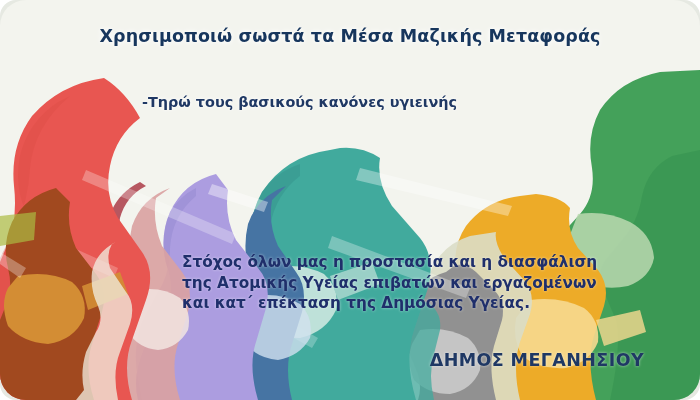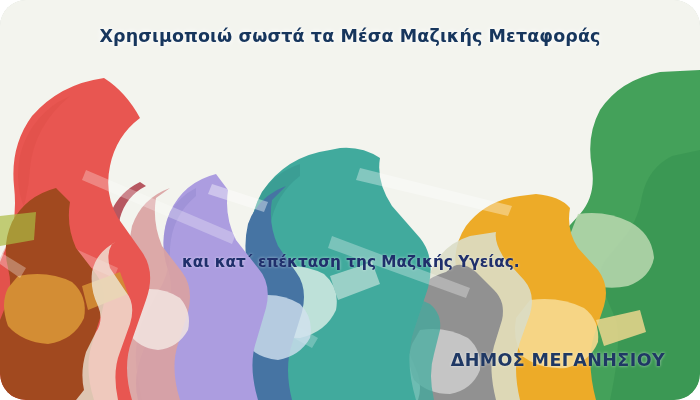--- a/index.html
+++ b/index.html
@@ -2,21 +2,21 @@
 <html><head>
 <meta charset="utf-8">
 <style>
   html,body{margin:0;padding:0;background:#ffffff;}
   body{width:700px;height:400px;overflow:hidden;
        font-family:"DejaVu Sans","Liberation Sans",sans-serif;}
 
   #poster{
     position:relative;width:700px;height:400px;
     background:#e6e9e2;
-    border-radius:26px;
+    border-radius:16px;
     overflow:hidden;
   }
 
   
   #art{position:absolute;inset:0;width:700px;height:400px;}
 
   
   #text-layer{position:absolute;inset:0;}
 
   .title{
@@ -35,21 +35,21 @@
 
   .para{
     position:absolute;left:182px;top:252px;width:500px;
     font-size:15.3px;font-weight:bold;color:#1f2f6b;
     line-height:20.5px;white-space:nowrap;
     text-shadow:0 0 3px rgba(255,255,255,.55);
   }
 
   .footer{
     position:absolute;left:0;right:0;top:350px;
-    padding-right:35px;text-align:right;
+    padding-right:56px;text-align:right;
     font-size:17.5px;font-weight:bold;color:#1f3864;
     letter-spacing:.4px;
     text-shadow:0 0 3px rgba(255,255,255,.6);
   }
 </style>
 </head>
 <body>
 
 <div id="poster">
 
@@ -181,22 +181,25 @@
 
       <rect x="0" y="0" width="700" height="400" fill="#ffffff" opacity=".04"></rect>
     </g>
   </svg>
 
   <div id="text-layer">
 
     <div class="title">Χρησιμοποιώ σωστά τα Μέσα Μαζικής Μεταφοράς</div>
 
     <div class="bullets">
+      <div class="bullet">-Τηρώ τους βασικούς κανόνες υγιεινής</div>
     </div>
 
     <div class="para">
-      <div>και κατ΄ επέκταση της Μαζικής Υγείας.</div>
+      <div>Στόχος όλων μας η προστασία και η διασφάλιση</div>
+      <div>της Ατομικής Υγείας επιβατών και εργαζομένων</div>
+      <div>και κατ΄ επέκταση της Δημόσιας Υγείας.</div>
     </div>
 
     <div class="footer">ΔΗΜΟΣ ΜΕΓΑΝΗΣΙΟΥ</div>
 
   </div>
 </div>
 
 </body></html>

